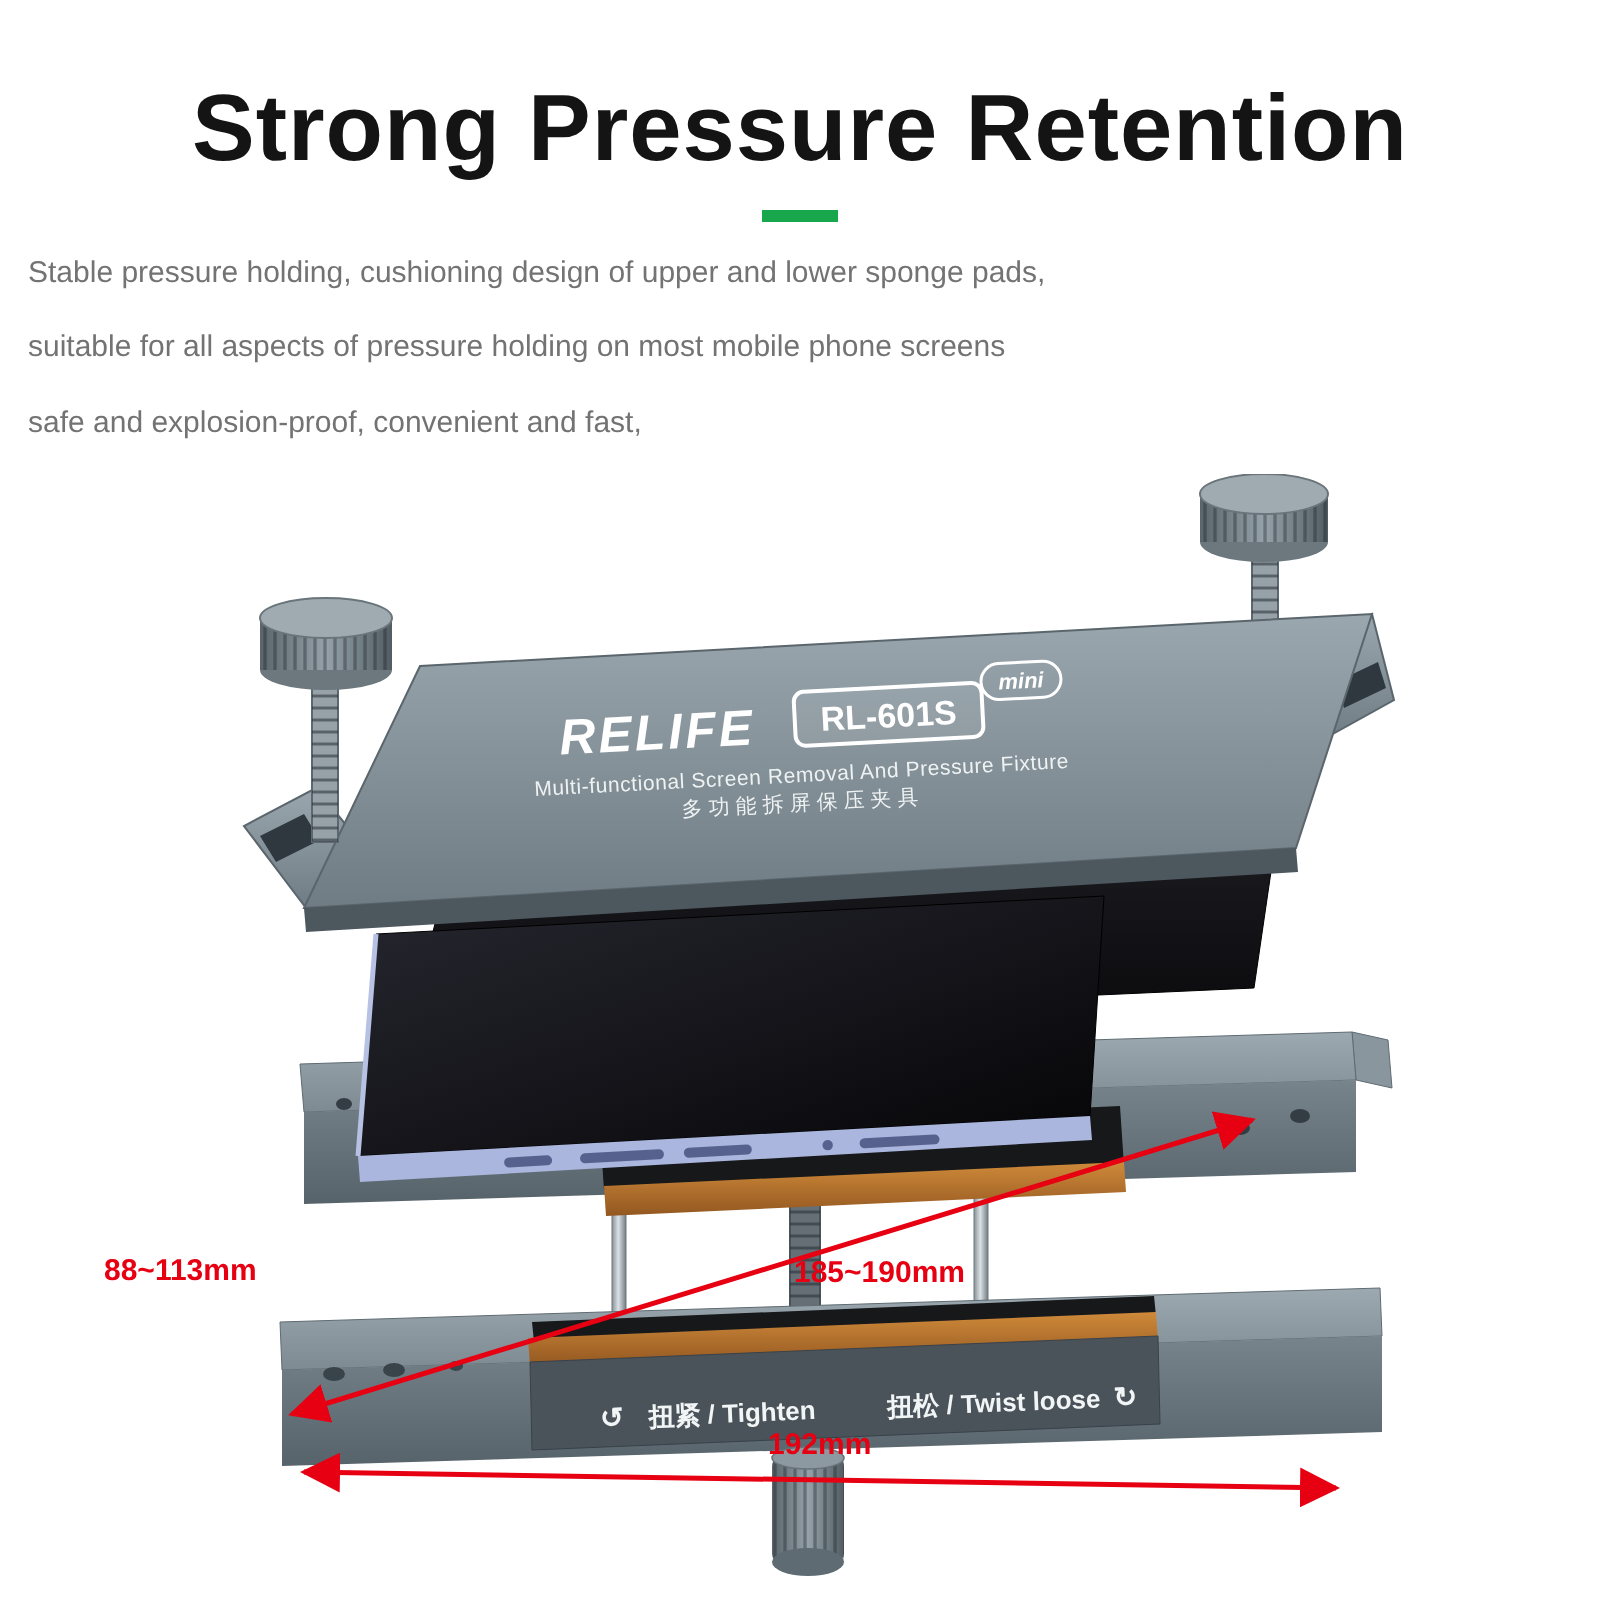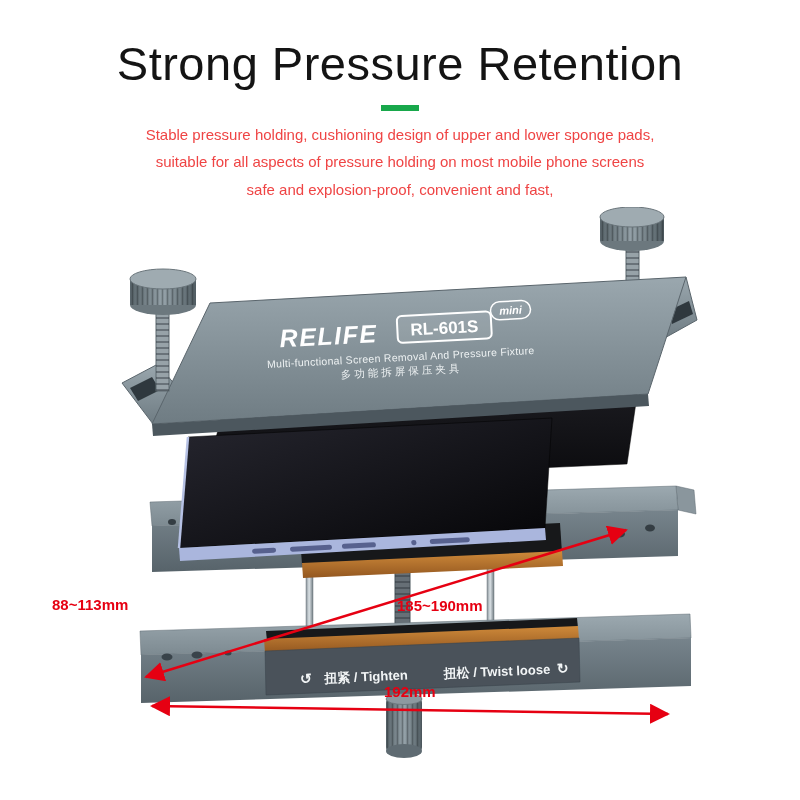--- a/index.html
+++ b/index.html
@@ -1,20 +1,20 @@
 <!DOCTYPE html>
 <html><head>
 <meta charset="utf-8">
 <style>
   html,body{margin:0;padding:0;background:#ffffff;}
   body{width:800px;height:800px;font-family:"Liberation Sans",sans-serif;overflow:hidden;}
   .page{position:relative;width:800px;height:800px;background:#fff;}
-  .title{margin:36px 0 0;text-align:center;font-size:47px;font-weight:400;color:#141414;letter-spacing:.5px;}
+  .title{margin:36px 0 0;text-align:center;font-size:47px;font-weight:700;color:#141414;letter-spacing:.5px;}
   .accent-bar{width:38px;height:6px;background:#18a84b;margin:14px auto 12px;}
-  .desc{margin:4px;text-align:center;font-size:15px;color:#ef4444;line-height:1.55;}
+  .desc{margin:14px;font-size:15px;color:#737373;line-height:1.55;}
   .product-svg{display:block;margin:6px auto 0;}
   .dim-text{font-weight:bold;font-size:15px;fill:#e60012;}
   .plate-text{fill:#ffffff;}
 </style>
 </head>
 <body>
 
 <div class="page">
 
   <h1 class="title">Strong Pressure Retention</h1>

